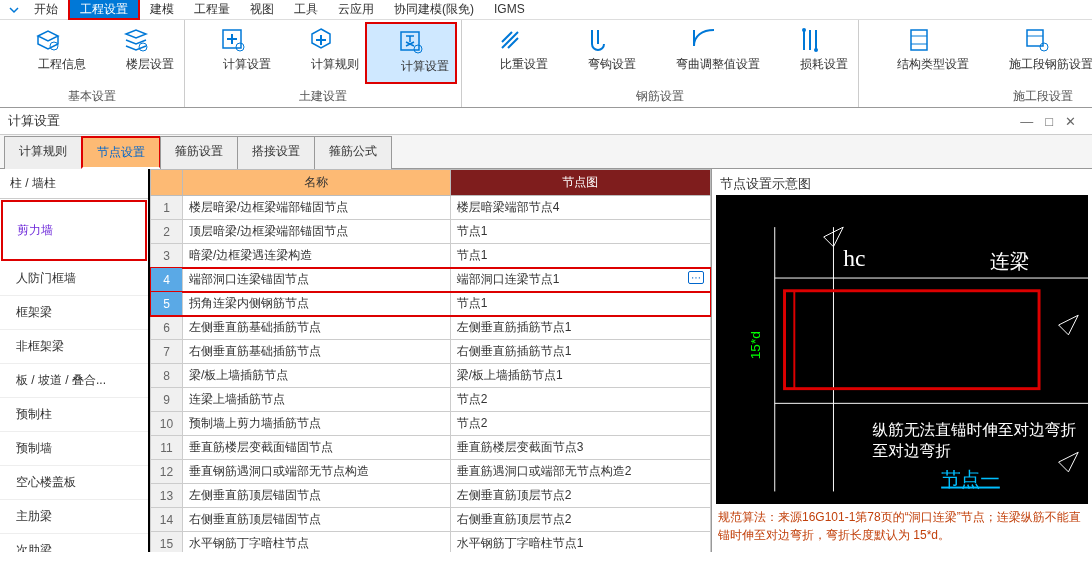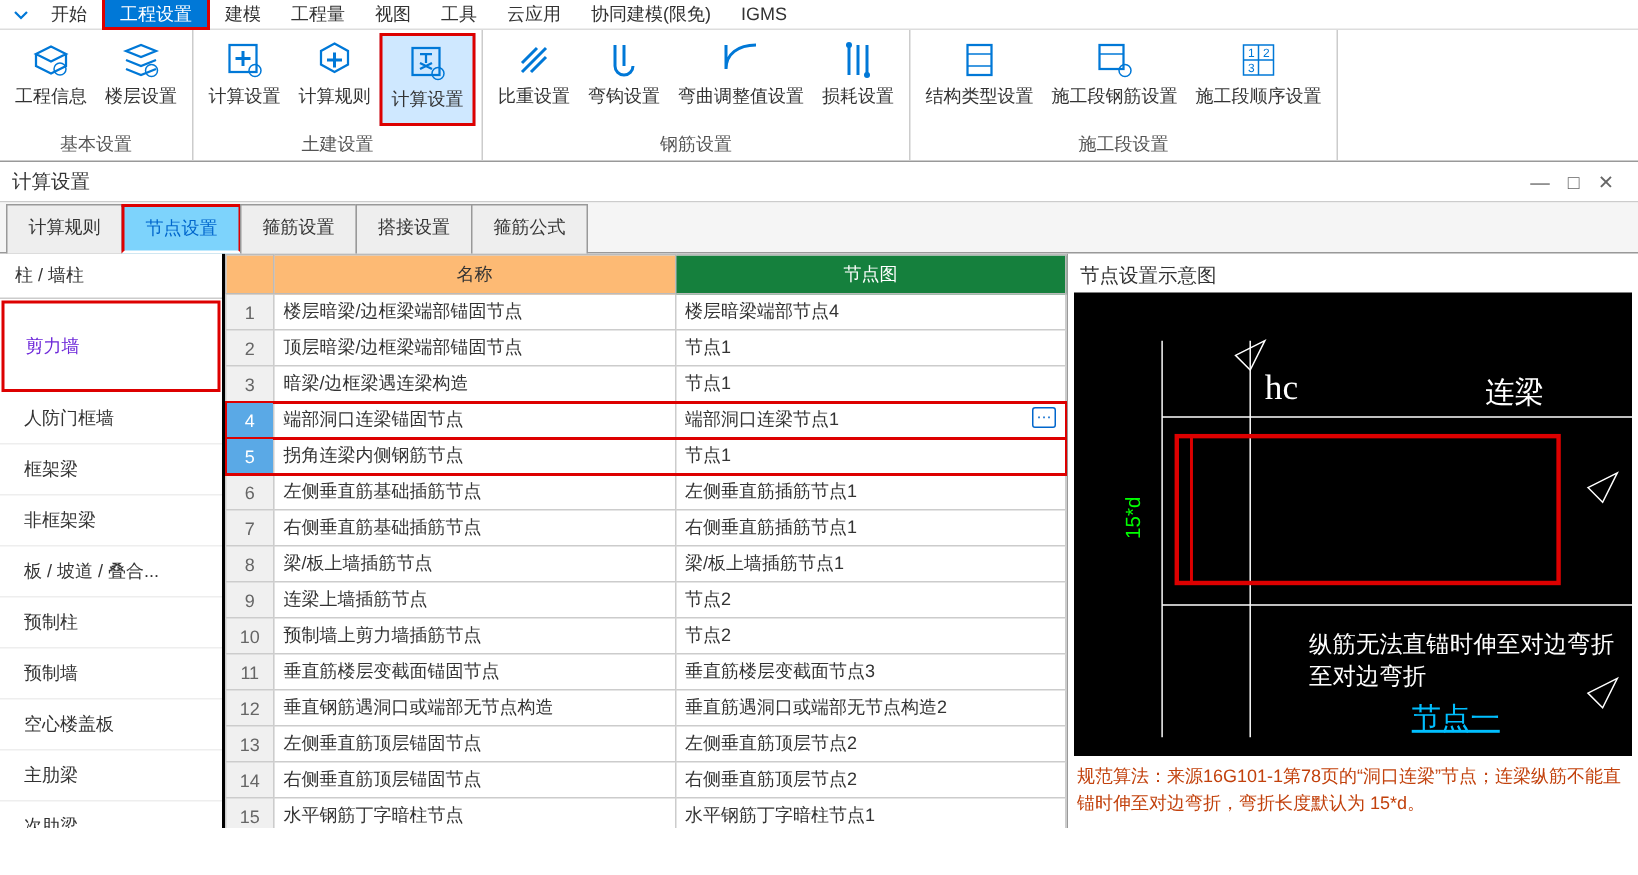--- a/index.html
+++ b/index.html
@@ -7,37 +7,37 @@
 .menubar { display: flex; align-items: center; height: 20px; padding: 0 4px; border-bottom: 1px solid #ddd; }
 .menubar .dropdown-icon { width: 20px; height: 20px; display: flex; align-items: center; justify-content: center; color: #0066cc; }
 .menubar .menu-item { padding: 2px 10px; cursor: pointer; }
 .menubar .menu-item.active { background: #0078d7; color: #fff; border: 2px solid #d00; }
 .ribbon { display: flex; border-bottom: 1px solid #999; height: 88px; }
 .ribbon-group { display: flex; flex-direction: column; border-right: 1px solid #ccc; }
 .ribbon-buttons { display: flex; flex: 1; padding: 2px 4px; }
 .ribbon-btn { display: flex; flex-direction: column; align-items: center; justify-content: flex-start; padding: 4px 6px; cursor: pointer; min-width: 50px; }
 .ribbon-btn.highlighted { background: #cfe8ff; border: 2px solid #d00; }
 .ribbon-btn .icon { width: 28px; height: 28px; display: flex; align-items: center; justify-content: center; margin-bottom: 2px; }
-.ribbon-btn .label { font-size: 12px; text-align: center; color: #333; white-space: nowrap; }
+.ribbon-btn .label { font-size: 12px; text-align: center; color: #333; white-space: nowrap; margin-left: 28px; }
 .ribbon-group-label { text-align: center; font-size: 12px; color: #555; padding: 2px 0; }
 .panel-title { padding: 4px 8px; font-size: 13px; display: flex; justify-content: space-between; align-items: center; border-bottom: 1px solid #ccc; }
 .window-controls { display: flex; gap: 12px; padding-right: 8px; color: #666; }
 .tabs { display: flex; border-bottom: 1px solid #999; background: #f5f5f5; padding-left: 4px; }
 .tab { padding: 6px 14px; border: 1px solid #999; border-bottom: none; background: #eee; cursor: pointer; margin-right: -1px; position: relative; top: 1px; }
-.tab.active { background: #7dd3fc; border: 2px solid #d00; border-bottom: 2px solid #fff; color: #0066cc; }
+.tab.active { background: #fdba74; border: 2px solid #d00; border-bottom: 2px solid #fff; color: #0066cc; }
 .content { display: flex; height: calc(100% - 200px); }
 .sidebar { width: 150px; border-right: 2px solid #000000; overflow-y: auto; }
 .sidebar-header { padding: 6px 10px; border-bottom: 1px solid #ccc; background: #fff; }
 .sidebar-item { padding: 8px 16px; cursor: pointer; border-bottom: 1px solid #eee; }
 .sidebar-item.active { color: #6d28d9; border: 2px solid #d00; margin: 1px; padding: 20px 14px; }
 .main { flex: 1; display: flex; overflow: hidden; }
 .table-wrap { flex: 1; overflow: auto; border-right: 1px solid #999; }
 table { width: 100%; border-collapse: collapse; }
 th { background: #fdba74; border: 1px solid #bbb; padding: 4px; font-weight: normal; font-size: 12px; text-align: center; }
-th.jd-header { background: #15803d; color: #fff; }
+th.jd-header { background: #7f1d1d; color: #fff; }
 td { border: 1px solid #ccc; padding: 3px 6px; font-size: 12px; }
 td.rownum { background: #f0f0f0; text-align: center; width: 32px; color: #666; }
 tr.hl-row td { position: relative; }
 tr.hl-row { outline: 2px solid #d00; outline-offset: -1px; }
 tr.hl-row td.rownum { background: #5aa9e6; color: #fff; }
 .more-btn { float: right; color: #0066cc; border: 1px solid #0066cc; border-radius: 2px; padding: 0 2px; font-size: 10px; cursor: pointer; }
 .preview { width: 380px; padding: 4px; display: flex; flex-direction: column; }
 .preview-title { font-size: 13px; padding: 2px 4px; }
 .preview-canvas { flex: 1; background: #000; position: relative; overflow: hidden; }
 .preview-canvas svg { width: 100%; height: 100%; }

